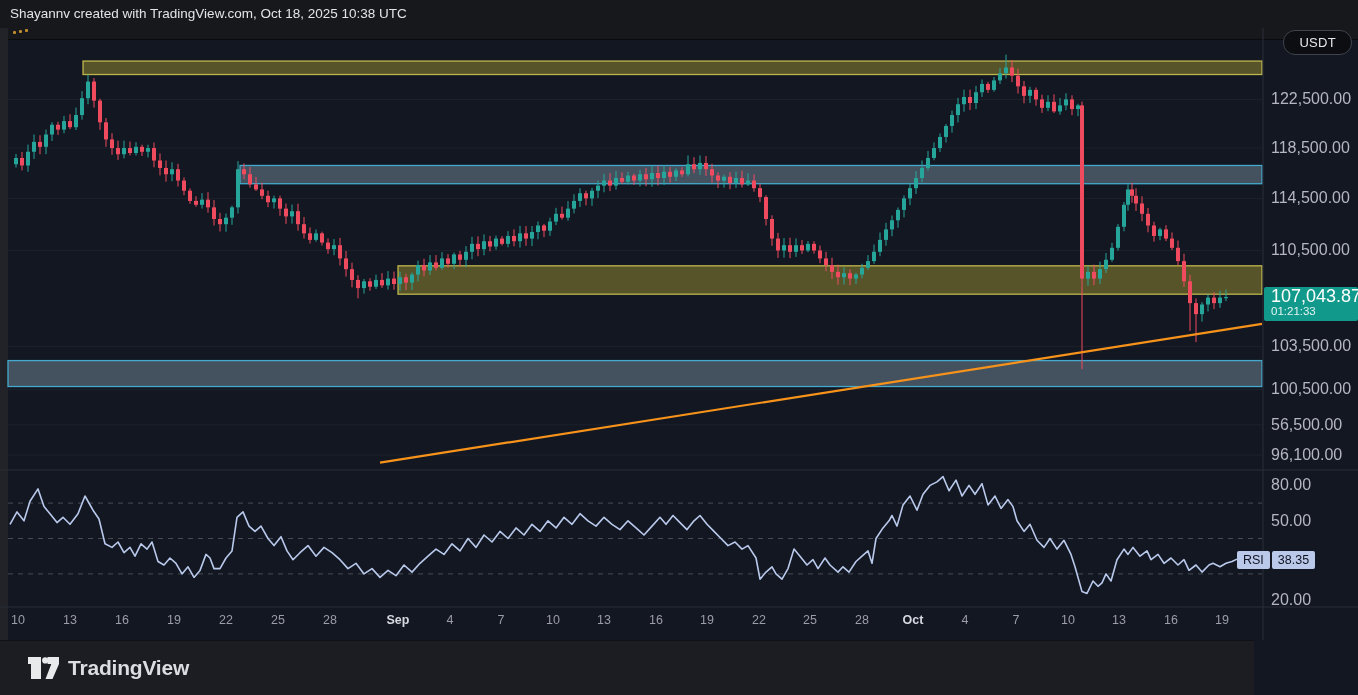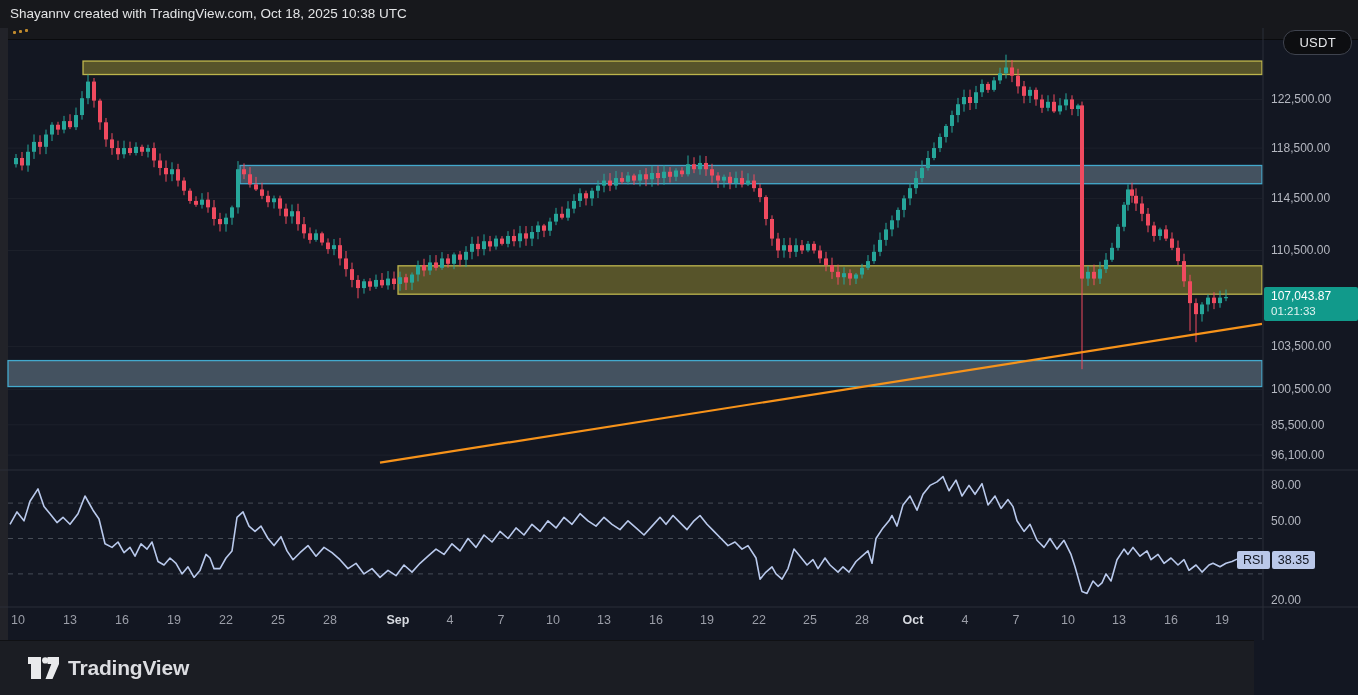--- a/index.html
+++ b/index.html
@@ -6,26 +6,26 @@
   #screen{position:relative;width:1358px;height:695px;background:#131722;overflow:hidden;
           font-family:"Liberation Sans",sans-serif;}
   .topbar{position:absolute;left:0;top:0;width:1358px;height:40px;background:#17181c;
           border-bottom:1px solid #0a0b0d;color:#e3e4e6;font-size:13.5px;line-height:27px;
           padding-left:10px;box-sizing:border-box;}
   .leftstrip{position:absolute;left:0;top:28px;width:8px;height:612px;background:#222329;}
   .dot{position:absolute;width:3px;height:3px;background:#c08a2d;border-radius:1px;}
   #plot{position:absolute;left:0;top:0;pointer-events:none;}
   .usdt-badge{position:absolute;top:30px;right:6px;background:#0d0e11;border:1px solid #3f434e;
           border-radius:12px;color:#e6e7ea;font-size:13px;padding:4px 15px;letter-spacing:.3px;}
-  .ptick{position:absolute;left:1271px;color:#b4b7c0;font-size:12px;height:16px;line-height:16px;}
+  .ptick{position:absolute;left:1271px;color:#b4b7c0;font-size:16px;height:16px;line-height:16px;}
   .ttick{position:absolute;top:613px;width:44px;text-align:center;color:#9b9ea8;font-size:12.5px;}
   .ttick.bold{color:#d6d9df;font-weight:bold;}
   .price-badge{position:absolute;left:1264px;width:94px;top:287px;height:34px;background:#119a8b;
           color:#fff;box-sizing:border-box;padding:2px 0 0 7px;border-radius:2px;}
-  .price-badge .p{font-size:12px;line-height:15px;}
+  .price-badge .p{font-size:18px;line-height:15px;}
   .price-badge .c{font-size:11.5px;line-height:14px;color:rgba(255,255,255,.88);}
   .rsi-chips{position:absolute;left:1237px;top:551px;display:flex;gap:2px;font-size:12.5px;}
   .chip{background:#bac8e9;color:#10141f;padding:1px 6px;border-radius:2px;line-height:16px;}
   .footer{position:absolute;left:0;top:640px;width:1254px;height:55px;background:#1b1d23;
           border-top:1px solid #101114;display:flex;align-items:center;padding-left:28px;box-sizing:border-box;}
   .brand{color:#dcdde1;font-size:21px;font-weight:bold;margin-left:9px;letter-spacing:-.2px;}
 </style>
 </head>
 <body>
 
@@ -473,21 +473,21 @@
 
   <div class="usdt-badge">USDT</div>
 
   <div id="price-axis">
       <div class="ptick" style="top: 91.4127px;">122,500.00</div>
       <div class="ptick" style="top: 140.054px;">118,500.00</div>
       <div class="ptick" style="top: 190.367px;">114,500.00</div>
       <div class="ptick" style="top: 242.468px;">110,500.00</div>
       <div class="ptick" style="top: 338.357px;">103,500.00</div>
       <div class="ptick" style="top: 381.454px;">100,500.00</div>
-      <div class="ptick" style="top: 416.868px;">85,500.00</div>
+      <div class="ptick" style="top: 416.868px;">56,500.00</div>
       <div class="ptick" style="top: 447.049px; text-align: center;">96,100.00</div>
       <div class="ptick" style="top: 477.4px;">80.00</div>
       <div class="ptick" style="top: 512.8px;">50.00</div>
       <div class="ptick" style="top: 583.6px; margin-top: 8px;">20.00</div>
     </div>
 
   <div class="price-badge">
     <div class="p">107,043.87</div>
     <div class="c">01:21:33</div>
   </div>

